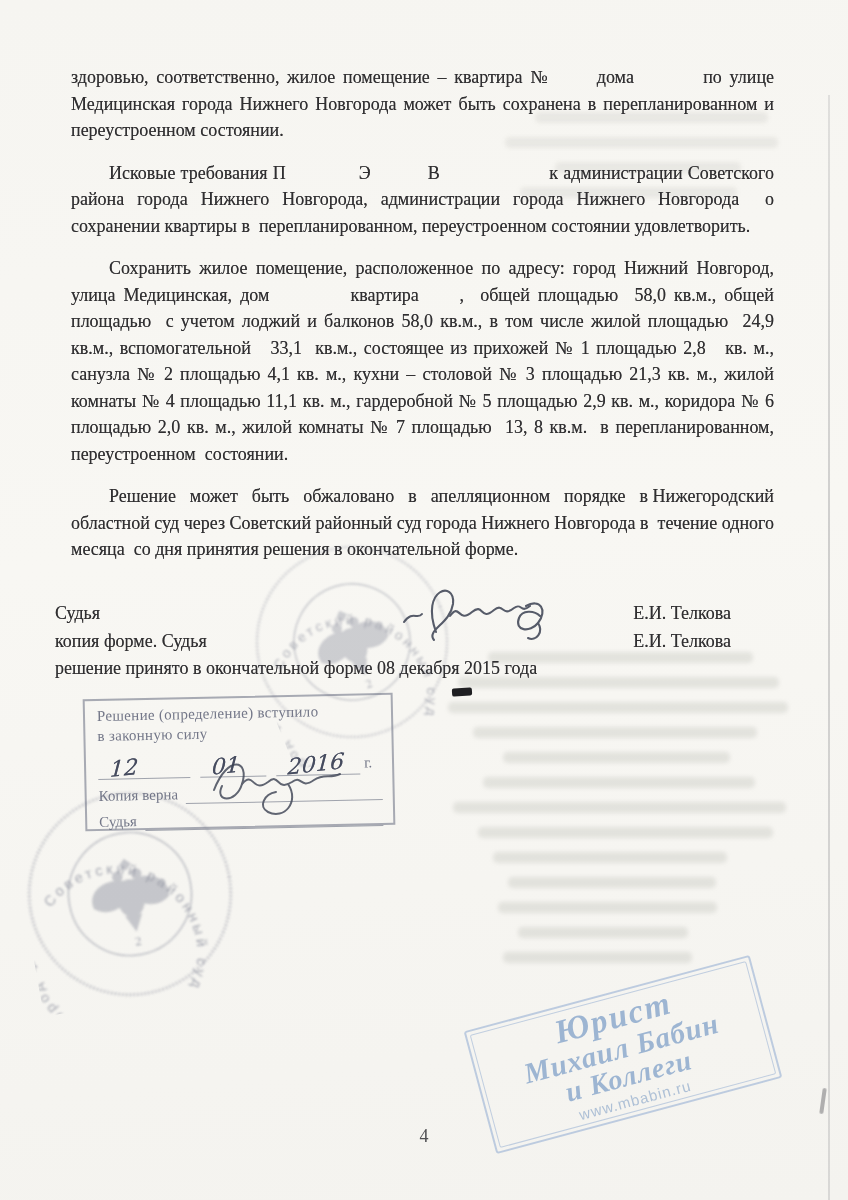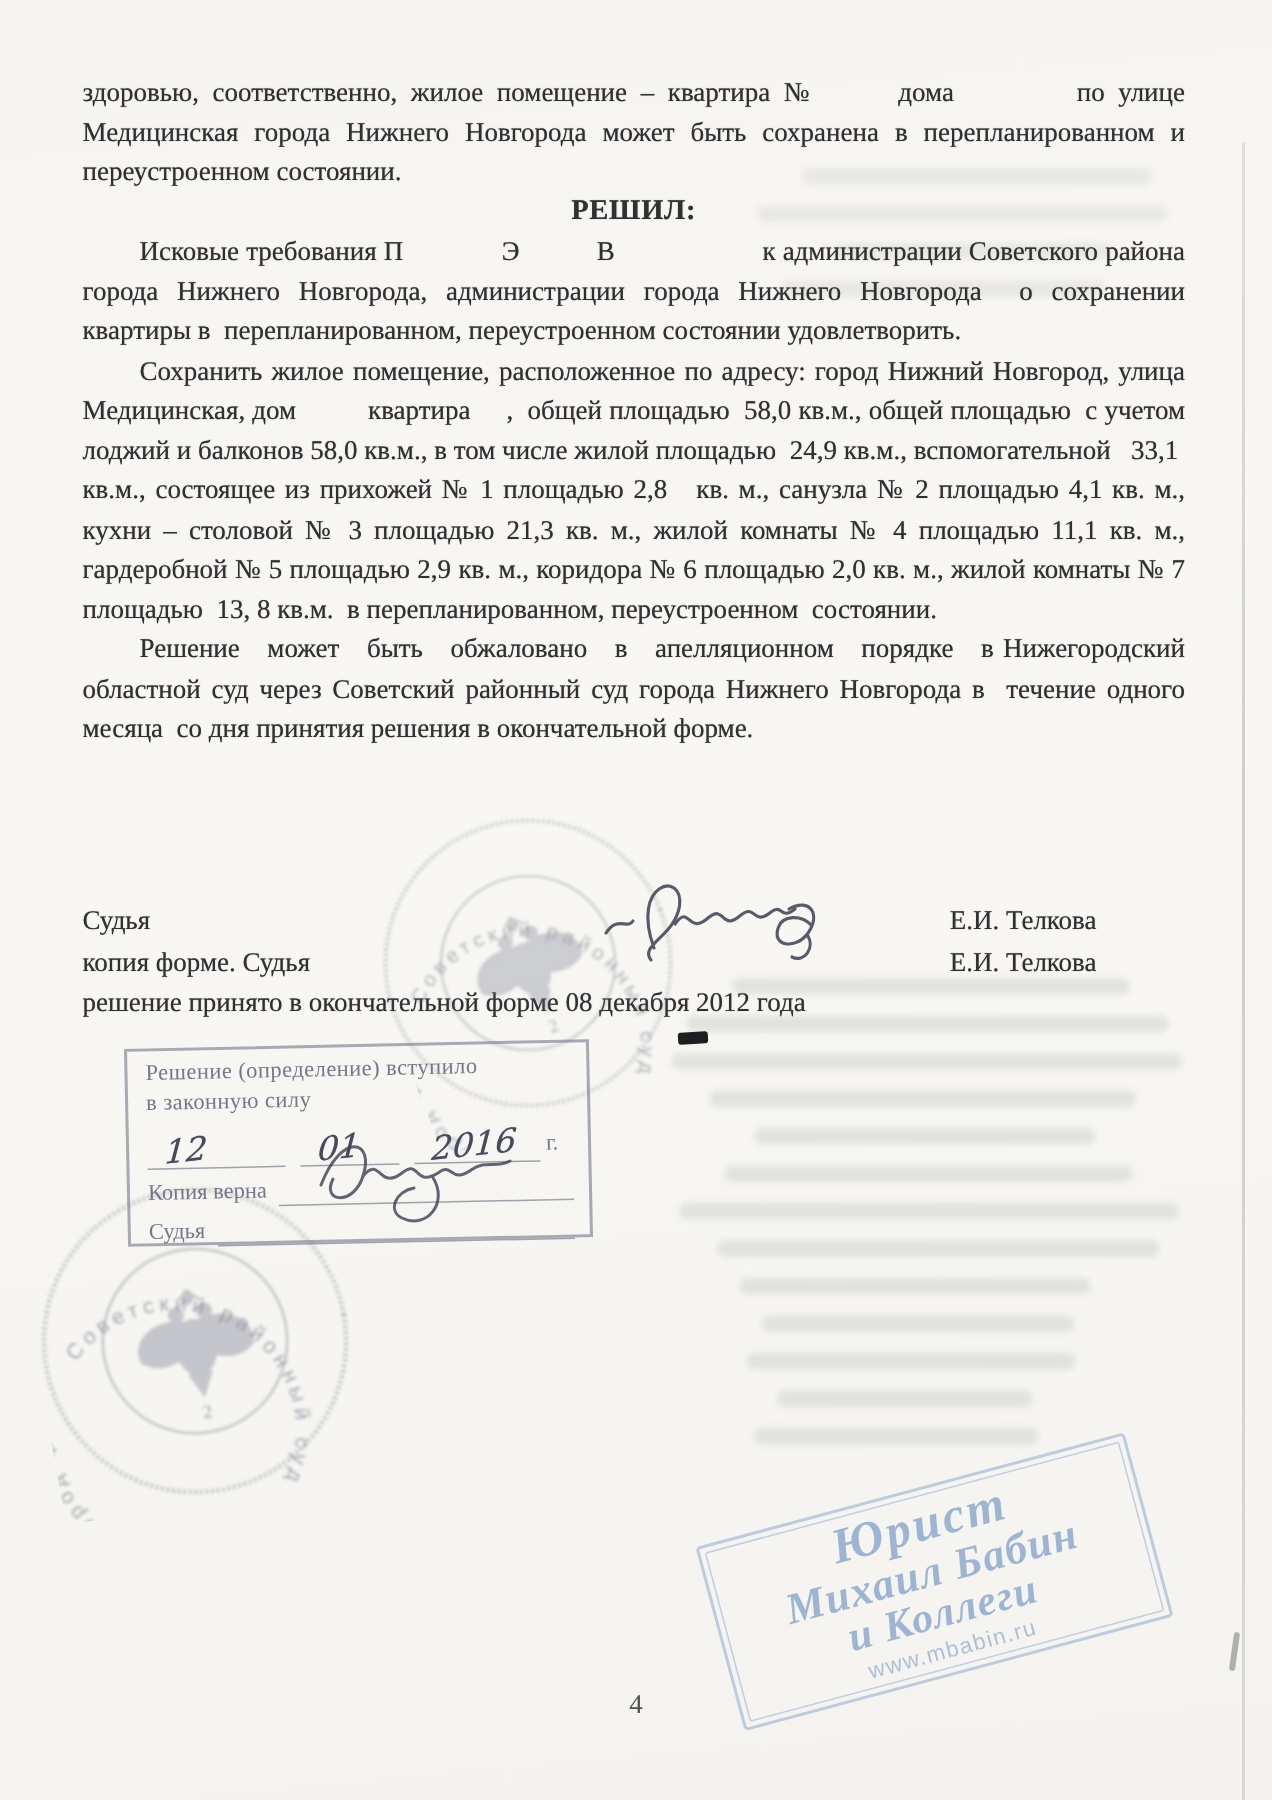--- a/index.html
+++ b/index.html
@@ -7,21 +7,21 @@
     position:relative;width:848px;height:1200px;overflow:hidden;
     background:linear-gradient(175deg,#f6f5f1 0%,#f8f7f3 45%,#f4f3ef 100%);
     font-family:"Liberation Serif",serif;color:#2f2f31;
   }
   
   .doc-text{
     position:absolute;left:55px;top:48px;width:735px;
     font-size:18px;line-height:26.5px;text-align:justify;
     color:#302f31;text-shadow:0 0 .6px rgba(45,45,48,.65);
   }
-  .doc-text p{margin:0;}
+  .doc-text p{margin:16px;}
   .doc-text p.indent{text-indent:38px;}
   .resolved{
     text-align:center;font-weight:bold;font-size:19px;letter-spacing:.5px;
     margin:23px 0 15px 0;text-indent:0;
   }
   
   .sig-block{
     position:absolute;left:55px;top:600px;width:676px;
     font-size:18px;line-height:27.5px;color:#302f31;text-shadow:0 0 .6px rgba(45,45,48,.6);
   }
@@ -138,37 +138,36 @@
       <div class="bt"></div>
     <div class="bt"></div>
       <div class="bt"></div>
       <div class="bt"></div>
       <div class="bt"></div>
     <div class="bt"></div>
   </div>
 
   <div class="doc-text">
     <p>здоровью, соответственно, жилое помещение – квартира №&nbsp;&nbsp;&nbsp;&nbsp;&nbsp; дома&nbsp;&nbsp;&nbsp;&nbsp;&nbsp;&nbsp;&nbsp;&nbsp; по улице Медицинская города Нижнего Новгорода может быть сохранена в перепланированном и переустроенном состоянии.</p>
-    <p class="resolved">РЕШИЛ:</p>
     <p class="indent">Исковые требования П&nbsp;&nbsp;&nbsp;&nbsp;&nbsp;&nbsp;&nbsp;&nbsp;&nbsp;&nbsp;&nbsp;&nbsp;&nbsp; Э&nbsp;&nbsp;&nbsp;&nbsp;&nbsp;&nbsp;&nbsp;&nbsp;&nbsp;&nbsp; В&nbsp;&nbsp;&nbsp;&nbsp;&nbsp;&nbsp;&nbsp;&nbsp;&nbsp;&nbsp;&nbsp;&nbsp;&nbsp;&nbsp;&nbsp;&nbsp;&nbsp;&nbsp;&nbsp;&nbsp; к администрации Советского района города Нижнего Новгорода, администрации города Нижнего Новгорода&nbsp; о сохранении квартиры в&nbsp; перепланированном, переустроенном состоянии удовлетворить.</p>
     <p class="indent">Сохранить жилое помещение, расположенное по адресу: город Нижний Новгород, улица Медицинская, дом&nbsp;&nbsp;&nbsp;&nbsp;&nbsp;&nbsp;&nbsp;&nbsp;&nbsp; квартира&nbsp;&nbsp;&nbsp;&nbsp; ,&nbsp; общей площадью&nbsp; 58,0 кв.м., общей площадью&nbsp; с учетом лоджий и балконов 58,0 кв.м., в том числе жилой площадью&nbsp; 24,9 кв.м., вспомогательной&nbsp;&nbsp; 33,1&nbsp; кв.м., состоящее из прихожей № 1 площадью 2,8&nbsp;&nbsp; кв. м., санузла № 2 площадью 4,1 кв. м., кухни – столовой № 3 площадью 21,3 кв. м., жилой комнаты № 4 площадью 11,1 кв. м., гардеробной № 5 площадью 2,9 кв. м., коридора № 6 площадью 2,0 кв. м., жилой комнаты № 7 площадью&nbsp; 13, 8 кв.м.&nbsp; в перепланированном, переустроенном&nbsp; состоянии.</p>
     <p class="indent">Решение&nbsp;&nbsp; может&nbsp;&nbsp; быть&nbsp;&nbsp; обжаловано&nbsp;&nbsp; в&nbsp;&nbsp; апелляционном&nbsp;&nbsp; порядке&nbsp;&nbsp; в Нижегородский областной суд через Советский районный суд города Нижнего Новгорода в&nbsp; течение одного месяца&nbsp; со дня принятия решения в окончательной форме.</p>
   </div>
 
   <div class="sig-block">
     <div class="sig-row">
       <span>Судья</span>
       <span>Е.И. Телкова</span>
     </div>
     <div class="sig-row">
       <span>копия форме. Судья</span>
       <span>Е.И. Телкова</span>
     </div>
     <div class="sig-row">
-      <span>решение принято в окончательной форме  08 декабря  2012 года</span>
+      <span>решение принято в окончательной форме  08 декабря  2015 года</span>
     </div>
   </div>
 
   <div class="redaction"></div>
 
   <div class="entry-stamp">
     <div class="es-line">Решение (определение) вступило</div>
     <div class="es-line">в законную силу</div>
     <div class="es-date-row">
       <span class="es-seg" style="width:92px;">

